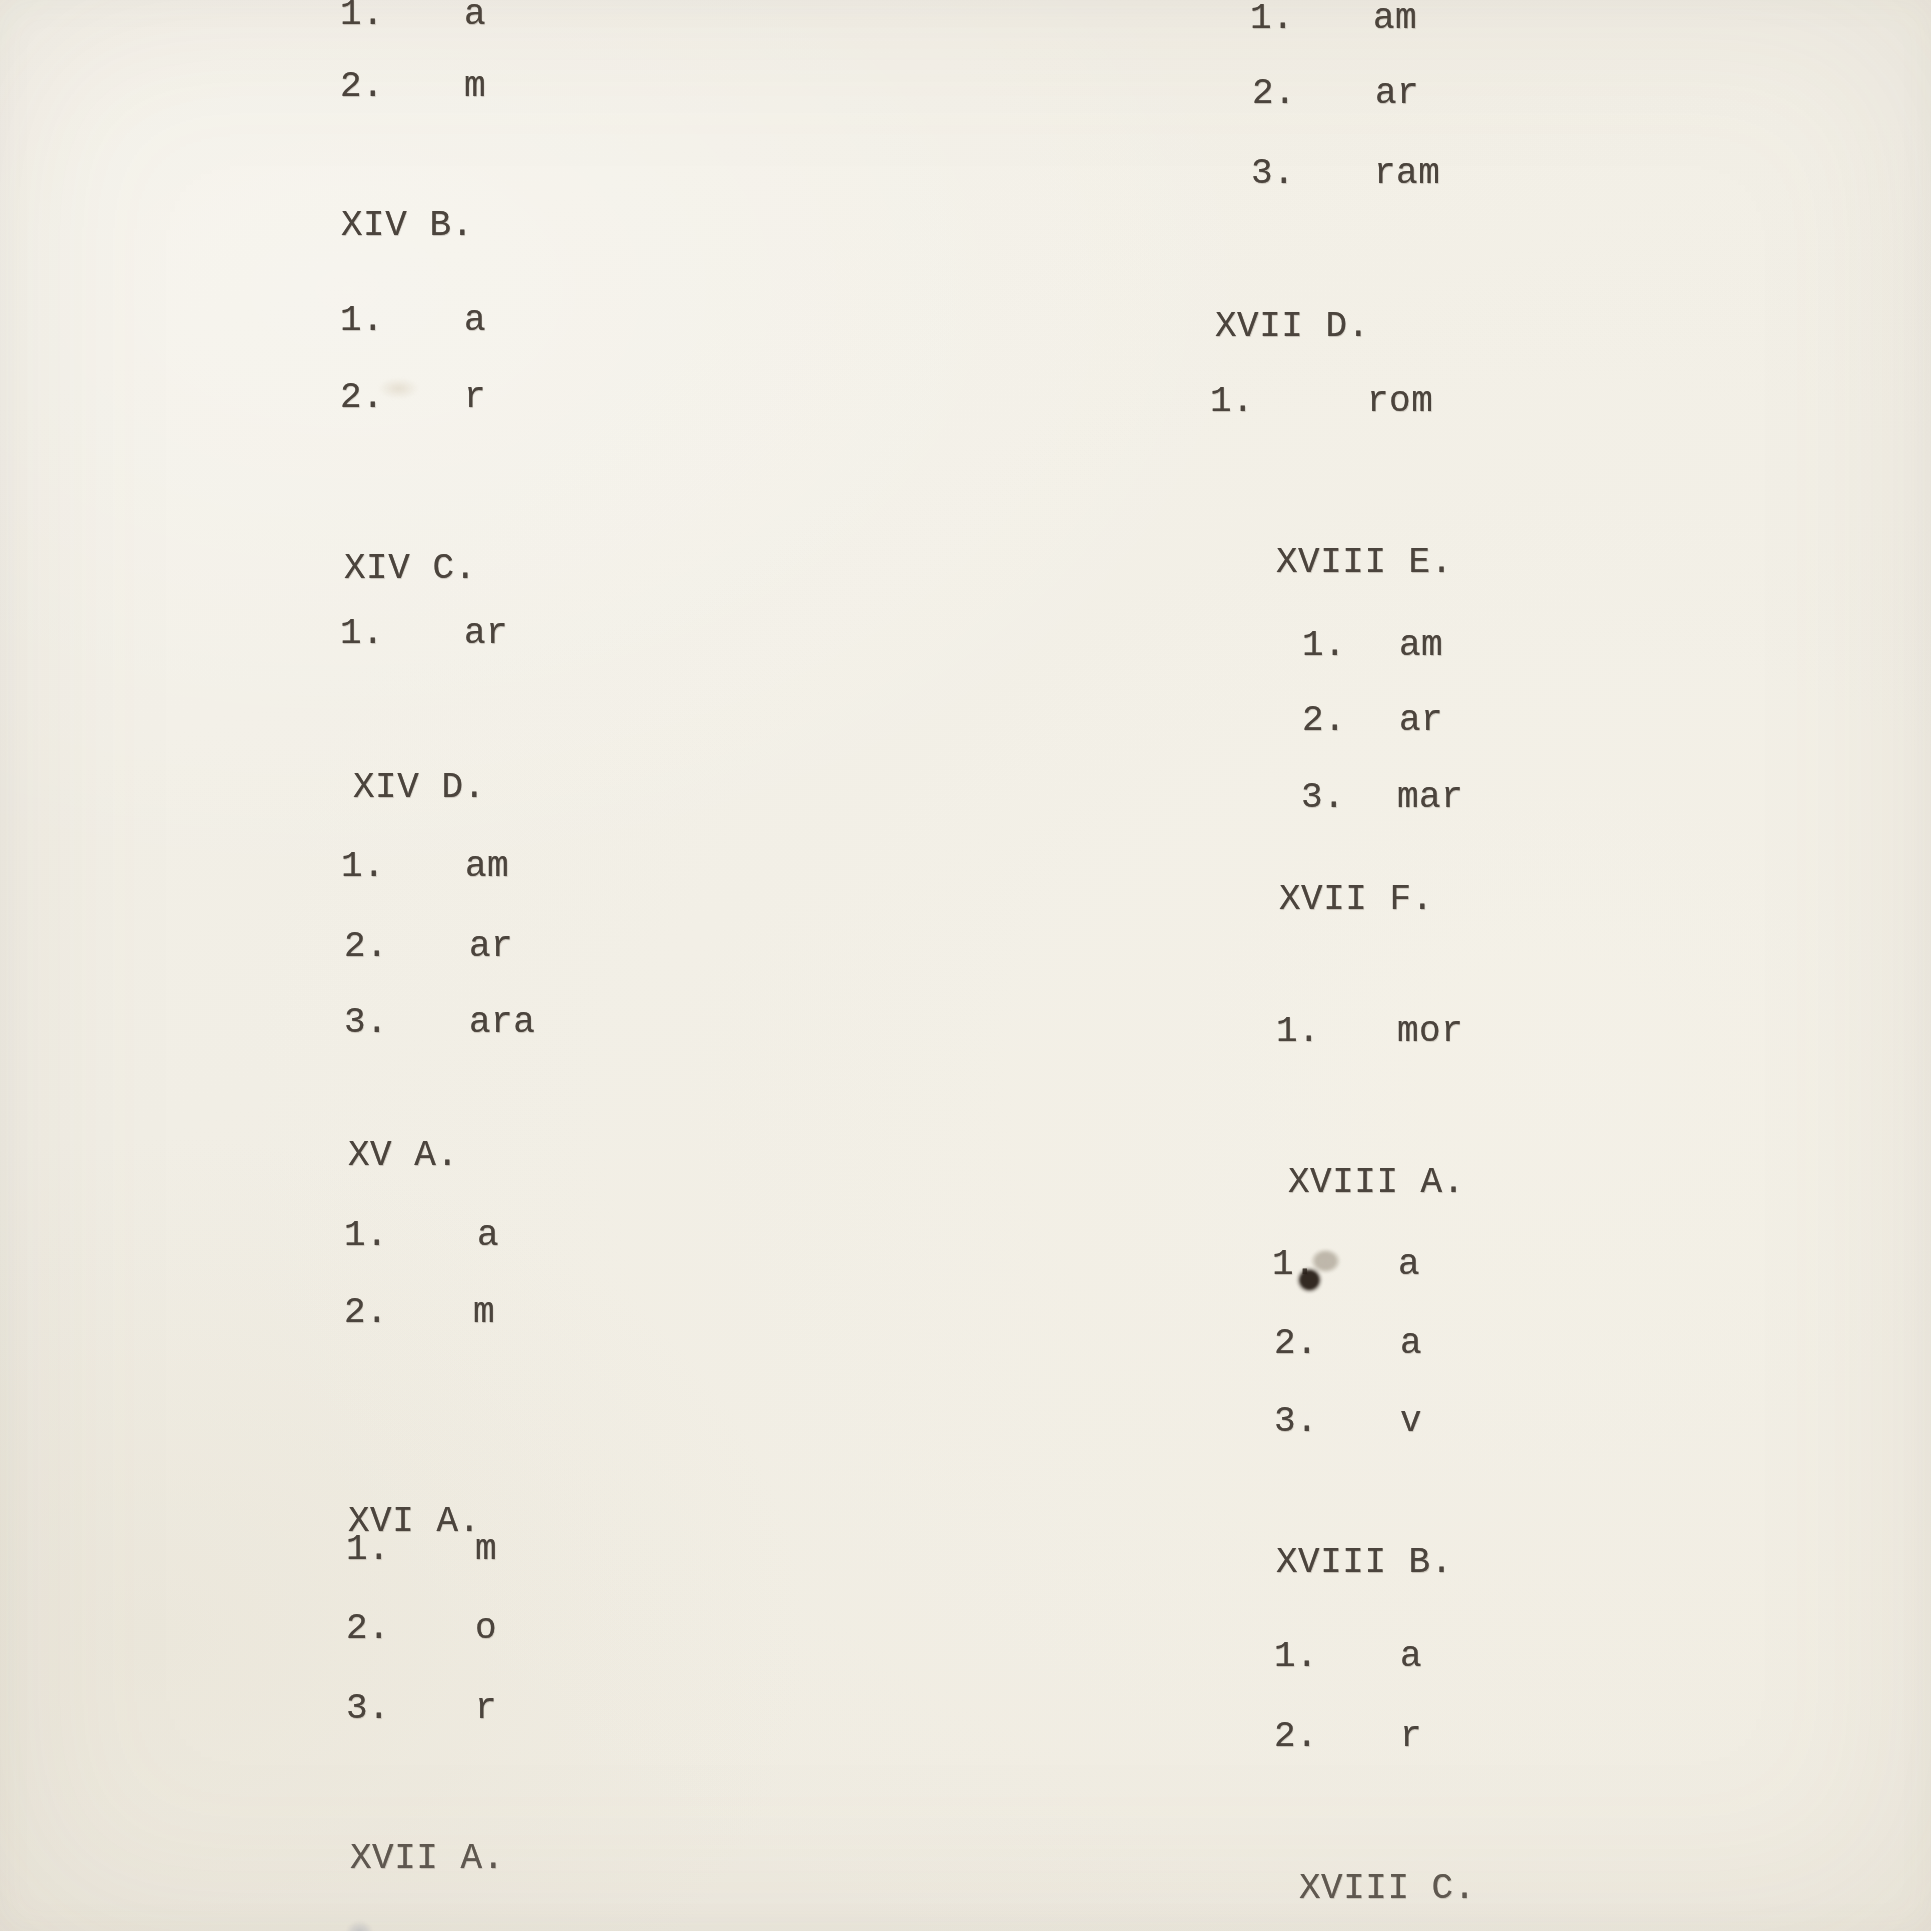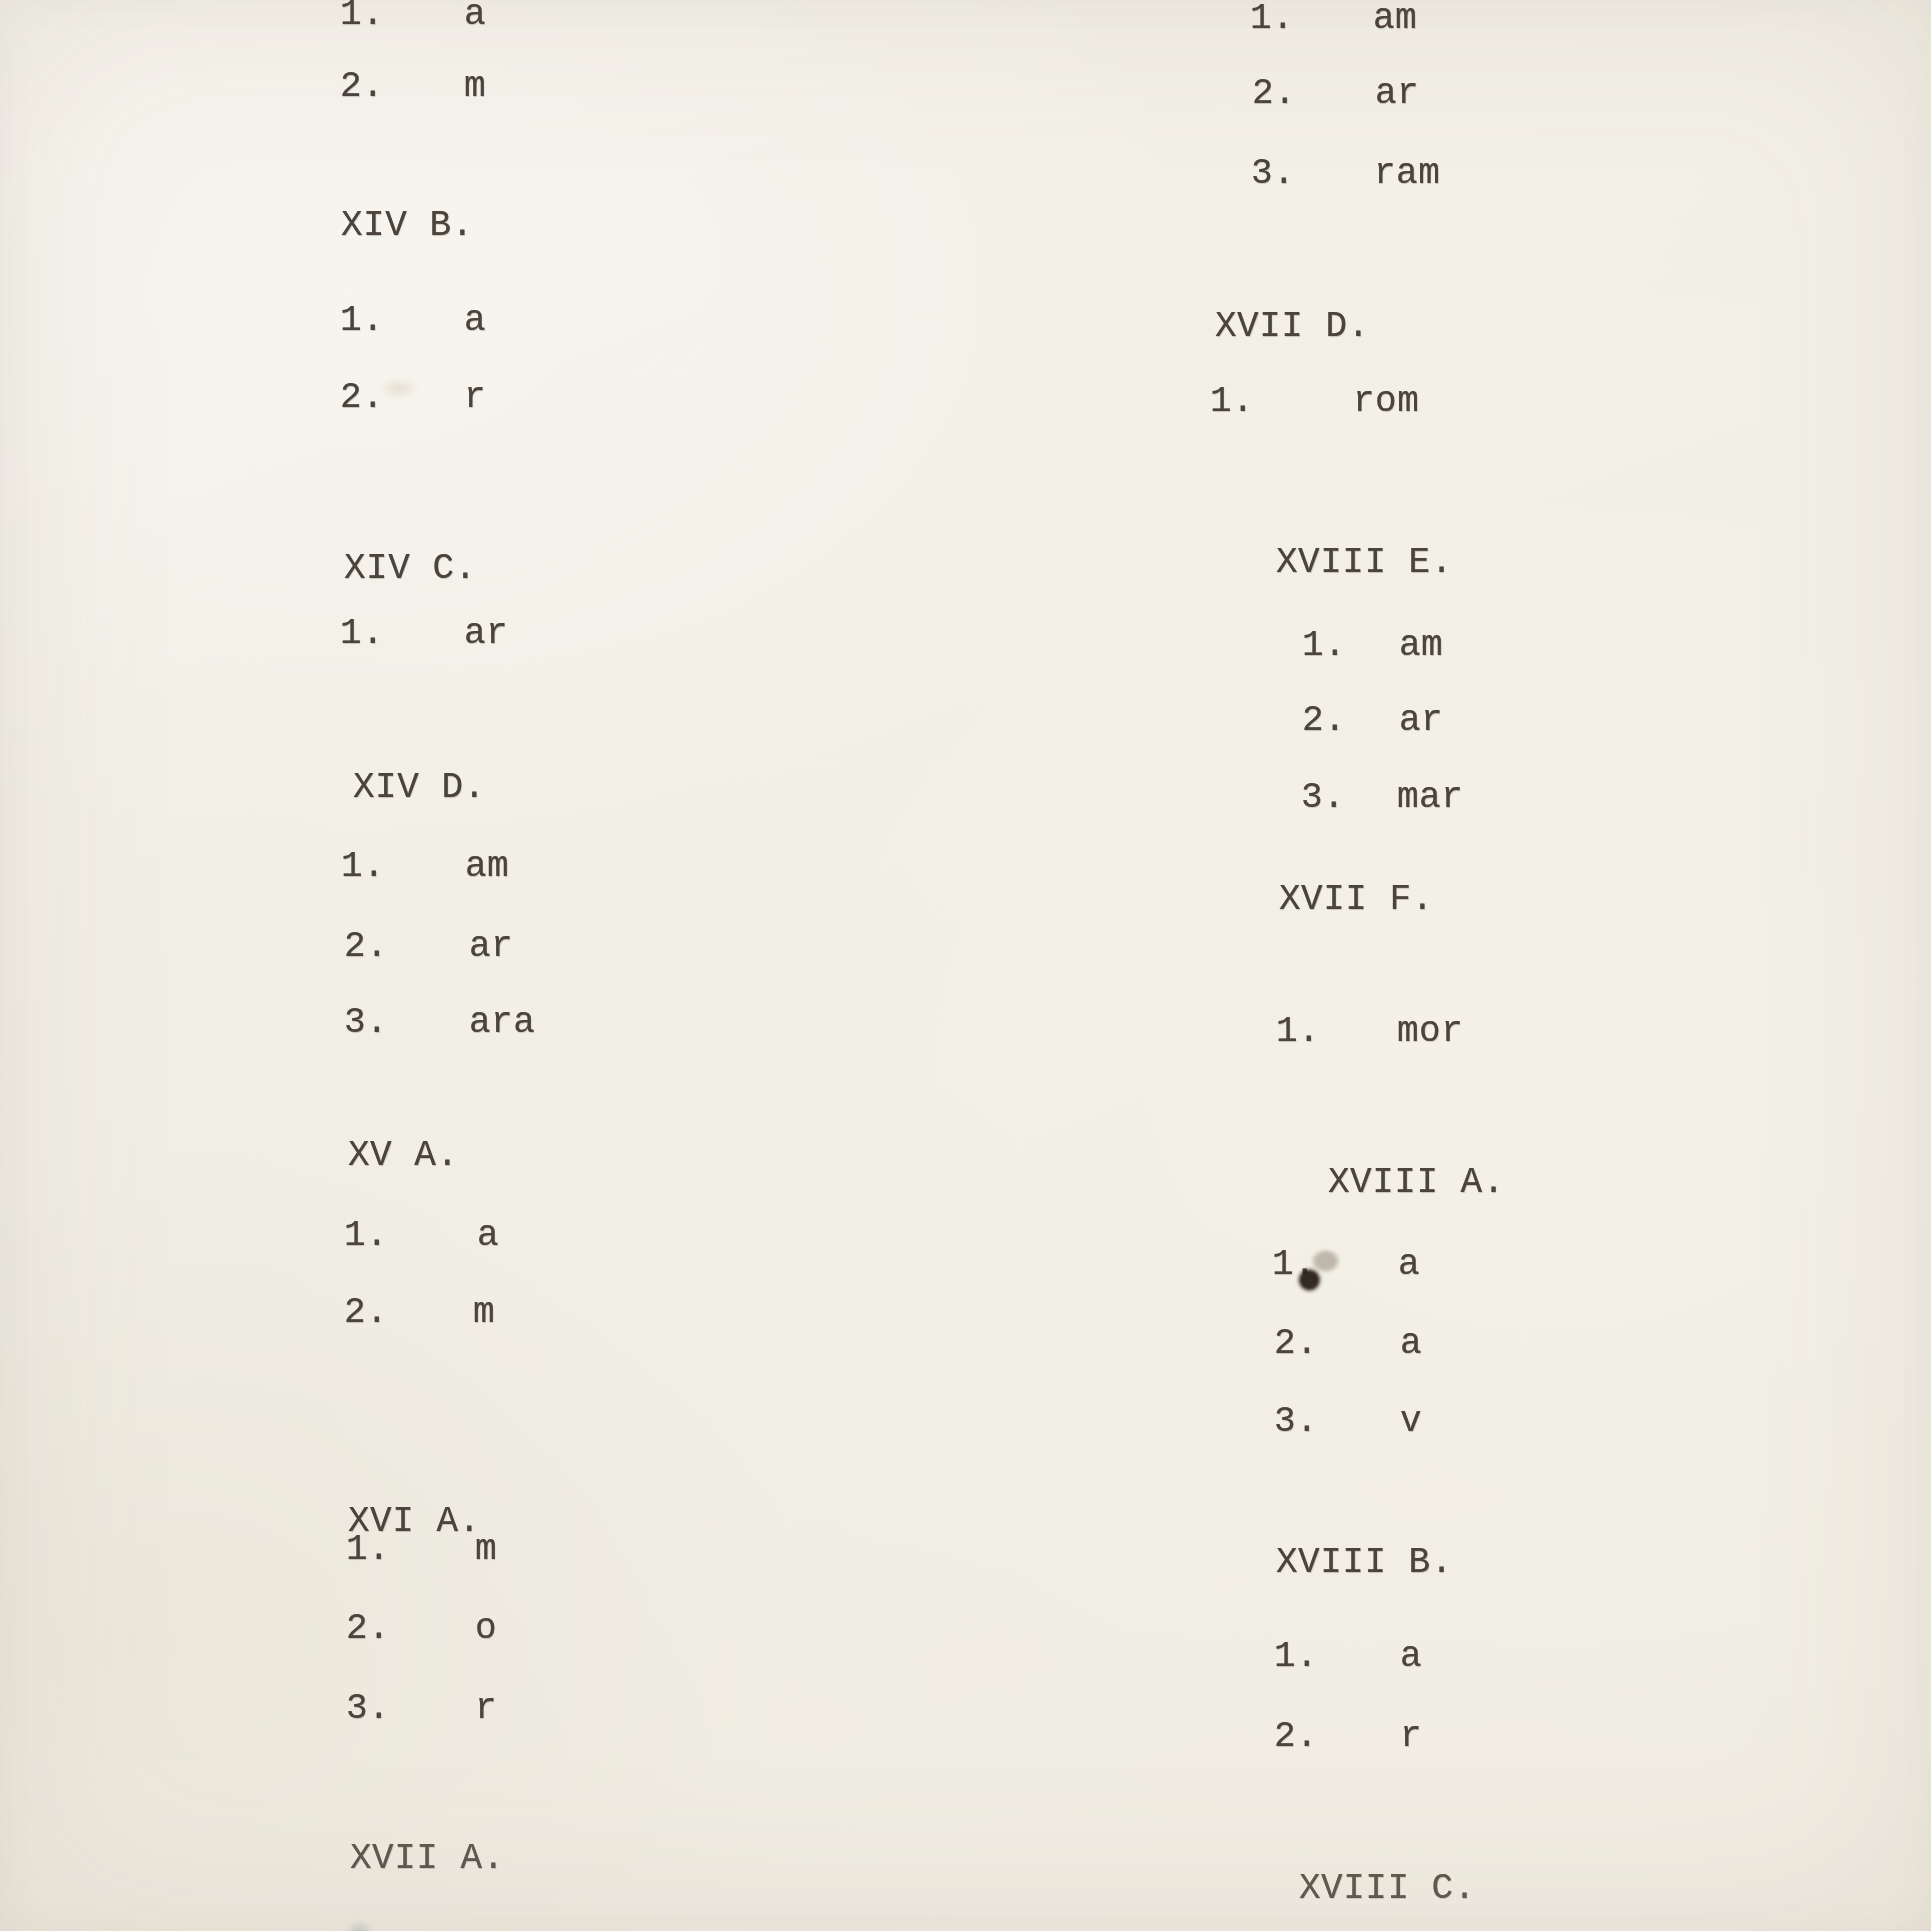--- a/index.html
+++ b/index.html
@@ -142,21 +142,21 @@
   <div class="line" style="left:1251px;top:156px;">
     <span class="num">3.</span>
     <span class="word" style="left:123px;">ram</span>
   </div>
 
   <div class="line" style="left:1209px;top:309px;margin-left:6px;">
     <span class="heading">XVII D.</span>
   </div>
   <div class="line" style="left:1210px;top:384px;">
     <span class="num">1.</span>
-    <span class="word" style="left:143px;text-align:right;">rom</span>
+    <span class="word" style="left:157px;text-align:right;">rom</span>
   </div>
 
   <div class="line" style="left:1276px;top:545px;">
     <span class="heading">XVIII E.</span>
   </div>
   <div class="line" style="left:1302px;top:628px;">
     <span class="num">1.</span>
     <span class="word" style="left:97px;">am</span>
   </div>
   <div class="line" style="left:1302px;top:703px;">
@@ -169,21 +169,21 @@
   </div>
 
   <div class="line" style="left:1279px;top:882px;">
     <span class="heading">XVII F.</span>
   </div>
   <div class="line" style="left:1276px;top:1014px;">
     <span class="num">1.</span>
     <span class="word" style="left:121px;">mor</span>
   </div>
 
-  <div class="line" style="left:1328px;top:1165px;">
+  <div class="line" style="left:1288px;top:1165px;">
     <span class="heading">XVIII A.</span>
   </div>
   <div class="line" style="left:1272px;top:1247px;">
     <span class="num">1.</span>
     <span class="word" style="left:126px;">a</span>
   </div>
   <div class="line" style="left:1274px;top:1326px;">
     <span class="num">2.</span>
     <span class="word" style="left:126px;">a</span>
   </div>

